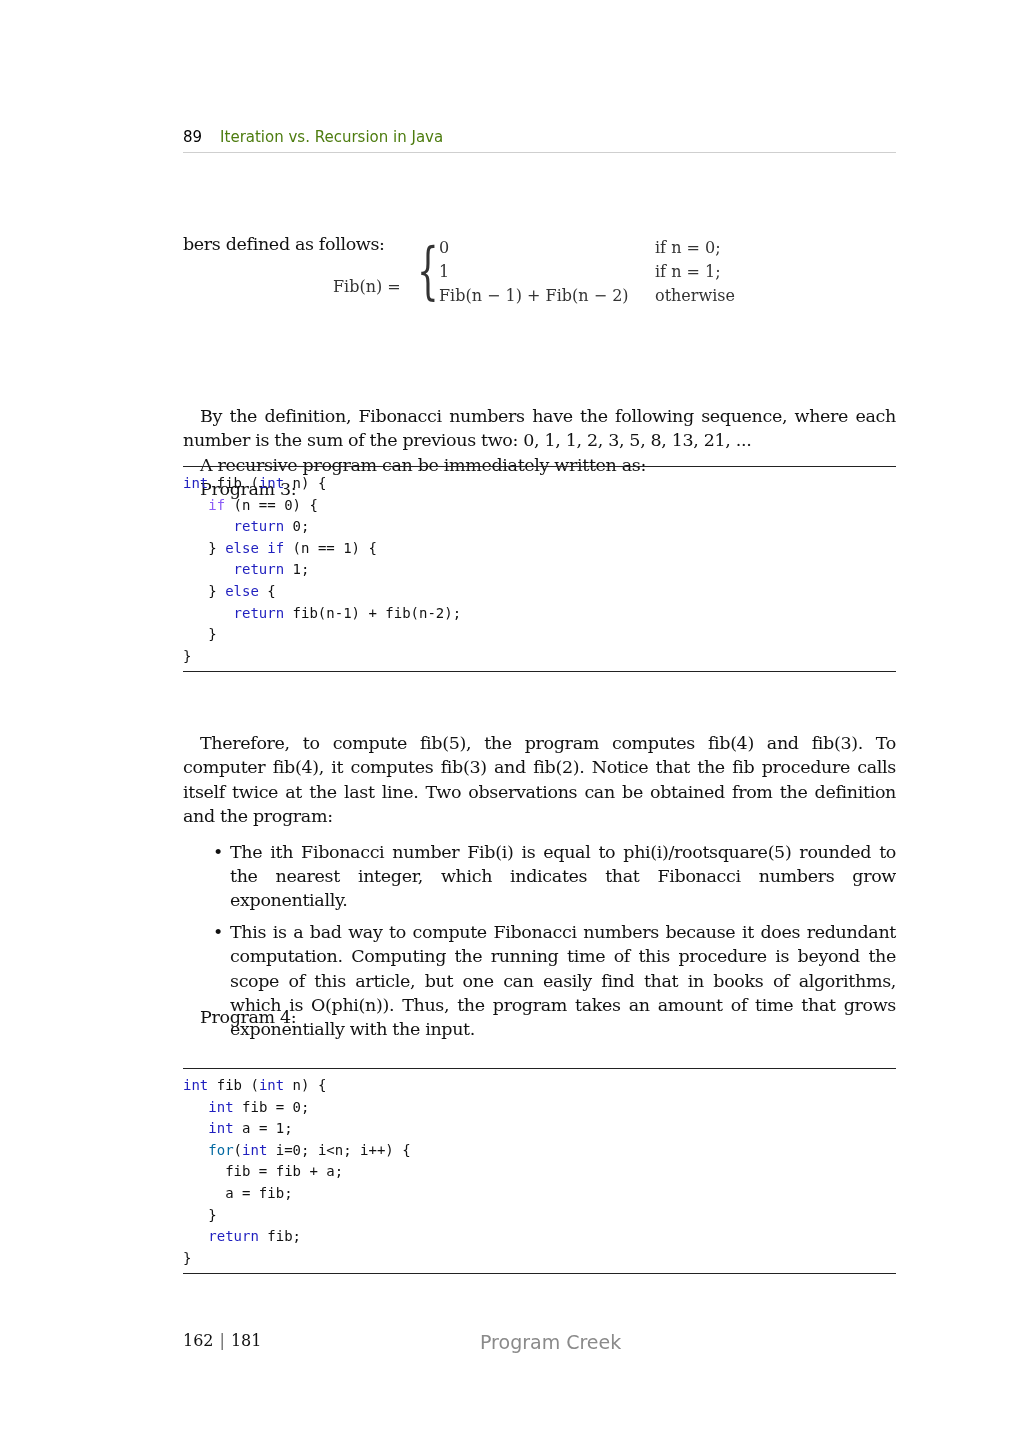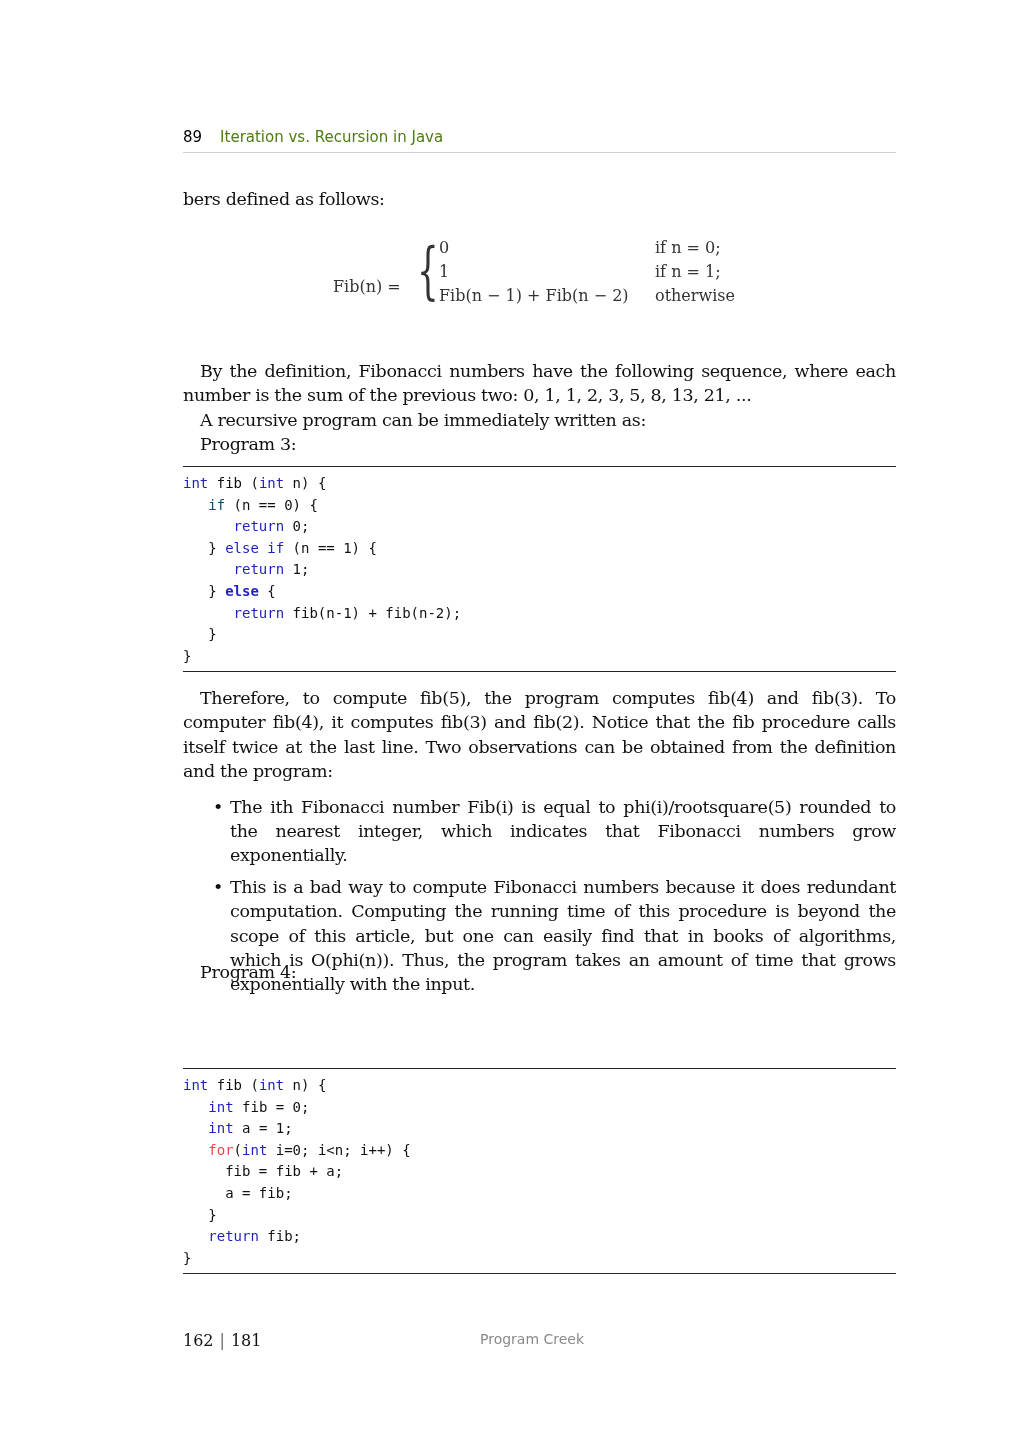--- a/index.html
+++ b/index.html
@@ -4,21 +4,21 @@
 <style>
   html, body { margin: 0; padding: 0; background: #ffffff; }
   body { width: 1019px; height: 1440px; position: relative; overflow: hidden; color: #111; }
   .page { position: absolute; left: 183px; top: 0; width: 713px; }
 
   .running-head { position: absolute; top: 128px; left: 0; width: 713px; height: 24px;
     font-family: "DejaVu Sans", sans-serif; font-size: 15px; border-bottom: 1px solid #cfcfcf; }
   .running-head .num { color: #000000; margin-right: 18px; }
   .running-head .title { color: #4d7c0f; }
 
-  .serif { font-family: "DejaVu Serif", serif; font-size: 17.5px; line-height: 24.4px; letter-spacing: -0.35px; }
+  .serif { font-family: "DejaVu Serif", serif; font-size: 17.5px; line-height: 24.4px; letter-spacing: -0.35px; margin-top: 45px; }
   p { margin: 0; }
   .indent { text-indent: 17px; }
   .justify { text-align: justify; }
 
   .block { position: absolute; left: 0; width: 713px; }
 
   .equation { position: absolute; top: 233px; left: 150px; width: 420px; height: 80px;
     font-family: "DejaVu Serif", serif; font-size: 16px; color: #333; }
   .eq-lhs { position: absolute; left: 0; top: 28px; margin-top: 16px; }
   .eq-brace { position: absolute; left: 84px; top: -2px; font-size: 62px; line-height: 80px; font-weight: 200; color: #333; transform: scaleX(0.55); transform-origin: left; }
@@ -31,21 +31,21 @@
   .code-block pre { margin: 0; padding: 6px 0 4px 0; font-family: "DejaVu Sans Mono", monospace; font-size: 14px; line-height: 21.6px; color: #111; }
   .kw { color: #1f1fbf; }
 
   ul.bullets { margin: 0; padding: 0; list-style: none; }
   ul.bullets li { position: relative; padding-left: 47px; margin-bottom: 7px; text-align: justify; }
   ul.bullets li .dot { position: absolute; left: 30px; top: 0; }
 
   .footer { position: absolute; top: 1331px; left: 0; width: 713px; height: 22px; }
   .footer .pages { position: absolute; left: 0; font-family: "DejaVu Serif", serif; font-size: 16px; color: #111; }
   .footer .sep { color: #666; margin: 0 6px; }
-  .footer .brand { position: absolute; left: 297px; font-family: "DejaVu Sans", sans-serif; font-size: 14px; color: #8a8a8a; }
+  .footer .brand { position: absolute; left: 297px; font-family: "DejaVu Sans", sans-serif; font-size: 19px; color: #8a8a8a; }
 </style>
 </head>
 <body>
 
 <div class="page">
 
   <div class="running-head">
     <span class="num">89</span><span class="title">Iteration vs. Recursion in Java</span>
   </div>
 
@@ -69,25 +69,25 @@
   </div>
 
   <div class="block serif" style="top:359px;">
     <p class="indent justify">By the definition, Fibonacci numbers have the following sequence, where each number is the sum of the previous two: 0, 1, 1, 2, 3, 5, 8, 13, 21, ...</p>
     <p class="indent">A recursive program can be immediately written as:</p>
     <p class="indent">Program 3:</p>
   </div>
 
   <div class="code-block" style="top:466px;">
     <pre id="code3"><span><span class="kw" style="color: rgb(31, 31, 191);">int</span><span> fib (</span><span class="kw" style="color: rgb(31, 31, 191);">int</span><span> n) {</span></span>
-<span><span>   </span><span class="kw" style="color: #0c4a6e;">if</span><span> (n == 0) {</span></span>
+<span><span>   </span><span class="kw" style="color: #8b5cf6;">if</span><span> (n == 0) {</span></span>
 <span><span>      </span><span class="kw" style="color: rgb(31, 31, 191);">return</span><span> 0;</span></span>
 <span><span>   } </span><span class="kw" style="color: rgb(31, 31, 191);">else if</span><span> (n == 1) {</span></span>
 <span><span>      </span><span class="kw" style="color: rgb(31, 31, 191);">return</span><span> 1;</span></span>
-<span><span>   } </span><span class="kw" style="color: rgb(31, 31, 191); font-weight: bold;">else</span><span> {</span></span>
+<span><span>   } </span><span class="kw" style="color: rgb(31, 31, 191);">else</span><span> {</span></span>
 <span><span>      </span><span class="kw" style="color: rgb(31, 31, 191);">return</span><span> fib(n-1) + fib(n-2);</span></span>
 <span><span>   }</span></span>
 <span><span>}</span></span></pre>
   </div>
 
   <div class="block serif" style="top:686px;">
     <p class="indent justify">Therefore, to compute fib(5), the program computes fib(4) and fib(3). To computer fib(4), it computes fib(3) and fib(2). Notice that the fib procedure calls itself twice at the last line. Two observations can be obtained from the definition and the program:</p>
     <ul class="bullets" style="margin-top:11px;">
       <li><span class="dot">•</span><span>The ith Fibonacci number Fib(i) is equal to phi(i)/rootsquare(5) rounded to the nearest integer, which indicates that Fibonacci numbers grow exponentially.</span></li>
       <li><span class="dot">•</span><span>This is a bad way to compute Fibonacci numbers because it does redundant computation.  Computing the running time of this procedure is beyond the scope of this article, but one can easily find that in books of algorithms, which is O(phi(n)). Thus, the program takes an amount of time that grows exponentially with the input.</span></li>
@@ -95,21 +95,21 @@
   </div>
 
   <div class="block serif" style="top:960px;">
     <p class="indent">Program 4:</p>
   </div>
 
   <div class="code-block" style="top:1068px;">
     <pre id="code4"><span><span class="kw" style="color: rgb(31, 31, 191);">int</span><span> fib (</span><span class="kw" style="color: rgb(31, 31, 191);">int</span><span> n) {</span></span>
 <span><span>   </span><span class="kw" style="color: rgb(31, 31, 191);">int</span><span> fib = 0;</span></span>
 <span><span>   </span><span class="kw" style="color: rgb(31, 31, 191);">int</span><span> a = 1;</span></span>
-<span><span>   </span><span class="kw" style="color: #ef4444;">for</span><span>(</span><span class="kw" style="color: rgb(31, 31, 191);">int</span><span> i=0; i&lt;n; i++) {</span></span>
+<span><span>   </span><span class="kw" style="color: #0369a1;">for</span><span>(</span><span class="kw" style="color: rgb(31, 31, 191);">int</span><span> i=0; i&lt;n; i++) {</span></span>
 <span><span>     fib = fib + a;</span></span>
 <span><span>     a = fib;</span></span>
 <span><span>   }</span></span>
 <span><span>   </span><span class="kw" style="color: rgb(31, 31, 191);">return</span><span> fib;</span></span>
 <span><span>}</span></span></pre>
   </div>
 
   <div class="footer">
     <span class="pages"><span>162</span><span class="sep">|</span><span>181</span></span>
     <span class="brand">Program Creek</span>

